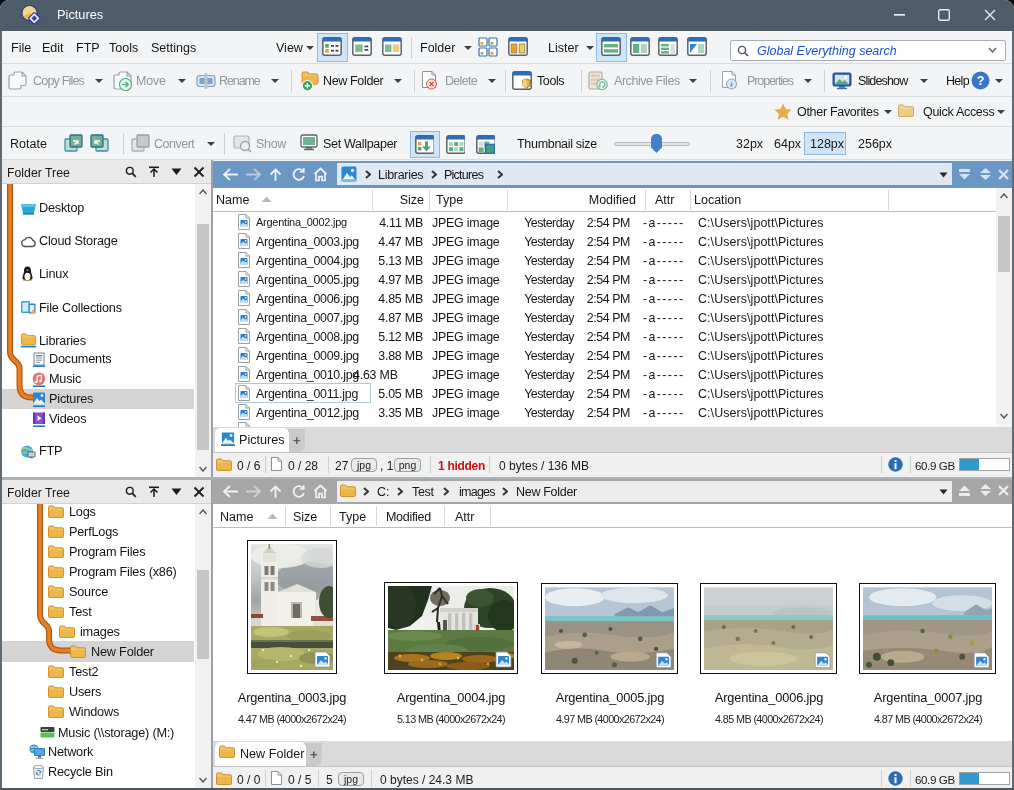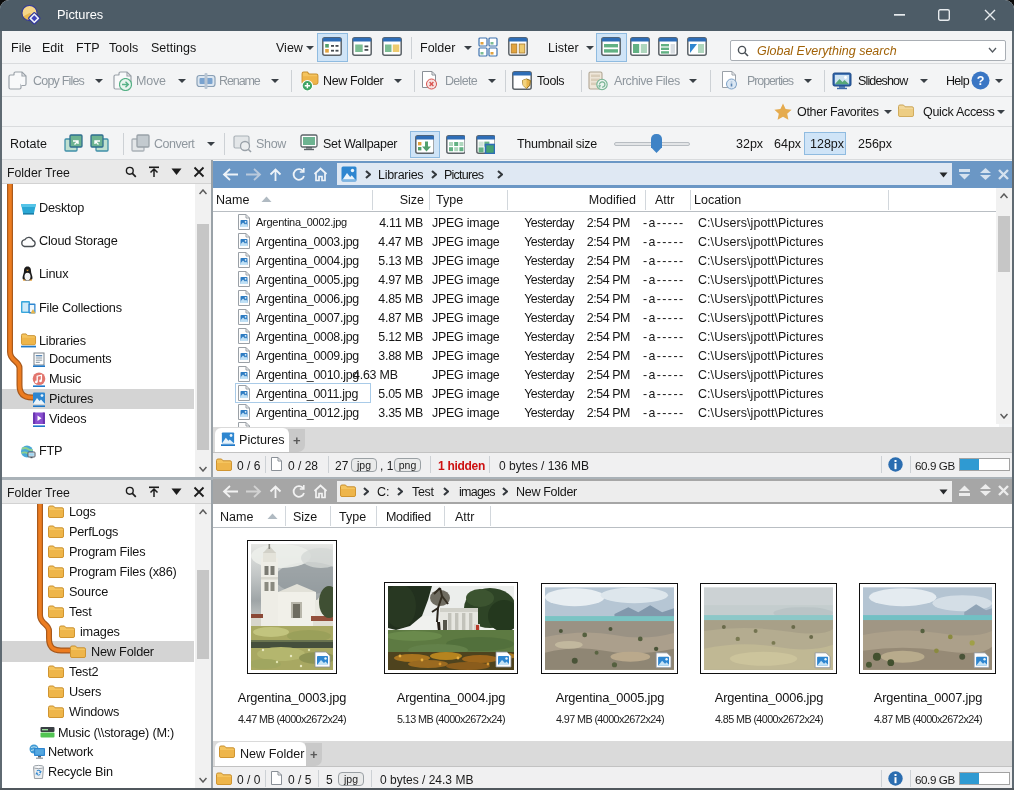--- a/index.html
+++ b/index.html
@@ -116,21 +116,21 @@
       <rect x="0.8" y="0.8" width="18.4" height="17.4" rx="2" fill="#fff" stroke="#5c6368" stroke-width="1.5"></rect>
       <path d="M0.8 2.8 Q0.8 0.8 2.8 0.8 L17.2 0.8 Q19.2 0.8 19.2 2.8 L19.2 4.6 L0.8 4.6 Z" fill="#2e6db6"></path>
       <path d="M3 16 L3 7 L10 7 Z" fill="#2e86d0"></path>
       <rect x="11" y="7" width="6" height="9" fill="#aed6bd"></rect>
     </svg>
 <div class="a" style="left:730px;top:40px;width:276px;height:21px;background:#fff;border:1px solid #a9aeb4;border-radius:2px"></div>
 <svg class="a" style="left:737px;top:45px" width="12" height="12" viewBox="0 0 12 12">
       <circle cx="5" cy="5" r="3.6" fill="none" stroke="#4a5056" stroke-width="1.4"></circle>
       <path d="M7.8 7.8 L11 11" stroke="#4a5056" stroke-width="1.6"></path>
     </svg>
-<div class="a tx" style="left:757px;top:45px;font-style:italic;color:#a16207">Global Everything search</div>
+<div class="a tx" style="left:757px;top:45px;font-style:italic;color:#1d4ed8">Global Everything search</div>
 <svg class="a" style="left:988px;top:47px" width="9" height="6" viewBox="0 0 9 6">
       <path d="M1 1 L4.5 5 L8 1" fill="none" stroke="#555b61" stroke-width="1.3"></path>
     </svg>
 <div class="a hrow" style="left:0;top:64px;width:1014px;height:33px"></div>
 <svg class="a" style="left:8px;top:71px" width="20" height="19" viewBox="0 0 20 19">
       <rect x="1" y="4" width="12" height="14" rx="1.5" fill="#f8f9fa" stroke="#9aa1a8" stroke-width="1.2"></rect>
       <path d="M6 4 L6 2.5 Q6 1 7.5 1 L14 1 L18 5 L18 13 Q18 14.5 16.5 14.5 L13.5 14.5" fill="#f8f9fa" stroke="#9aa1a8" stroke-width="1.2"></path>
       <path d="M14 1 L14 5 L18 5" fill="none" stroke="#9aa1a8" stroke-width="1.1"></path>
     </svg>
 <div class="a tx gray" style="left:33px;top:75px;letter-spacing:-0.8px">Copy Files</div>

